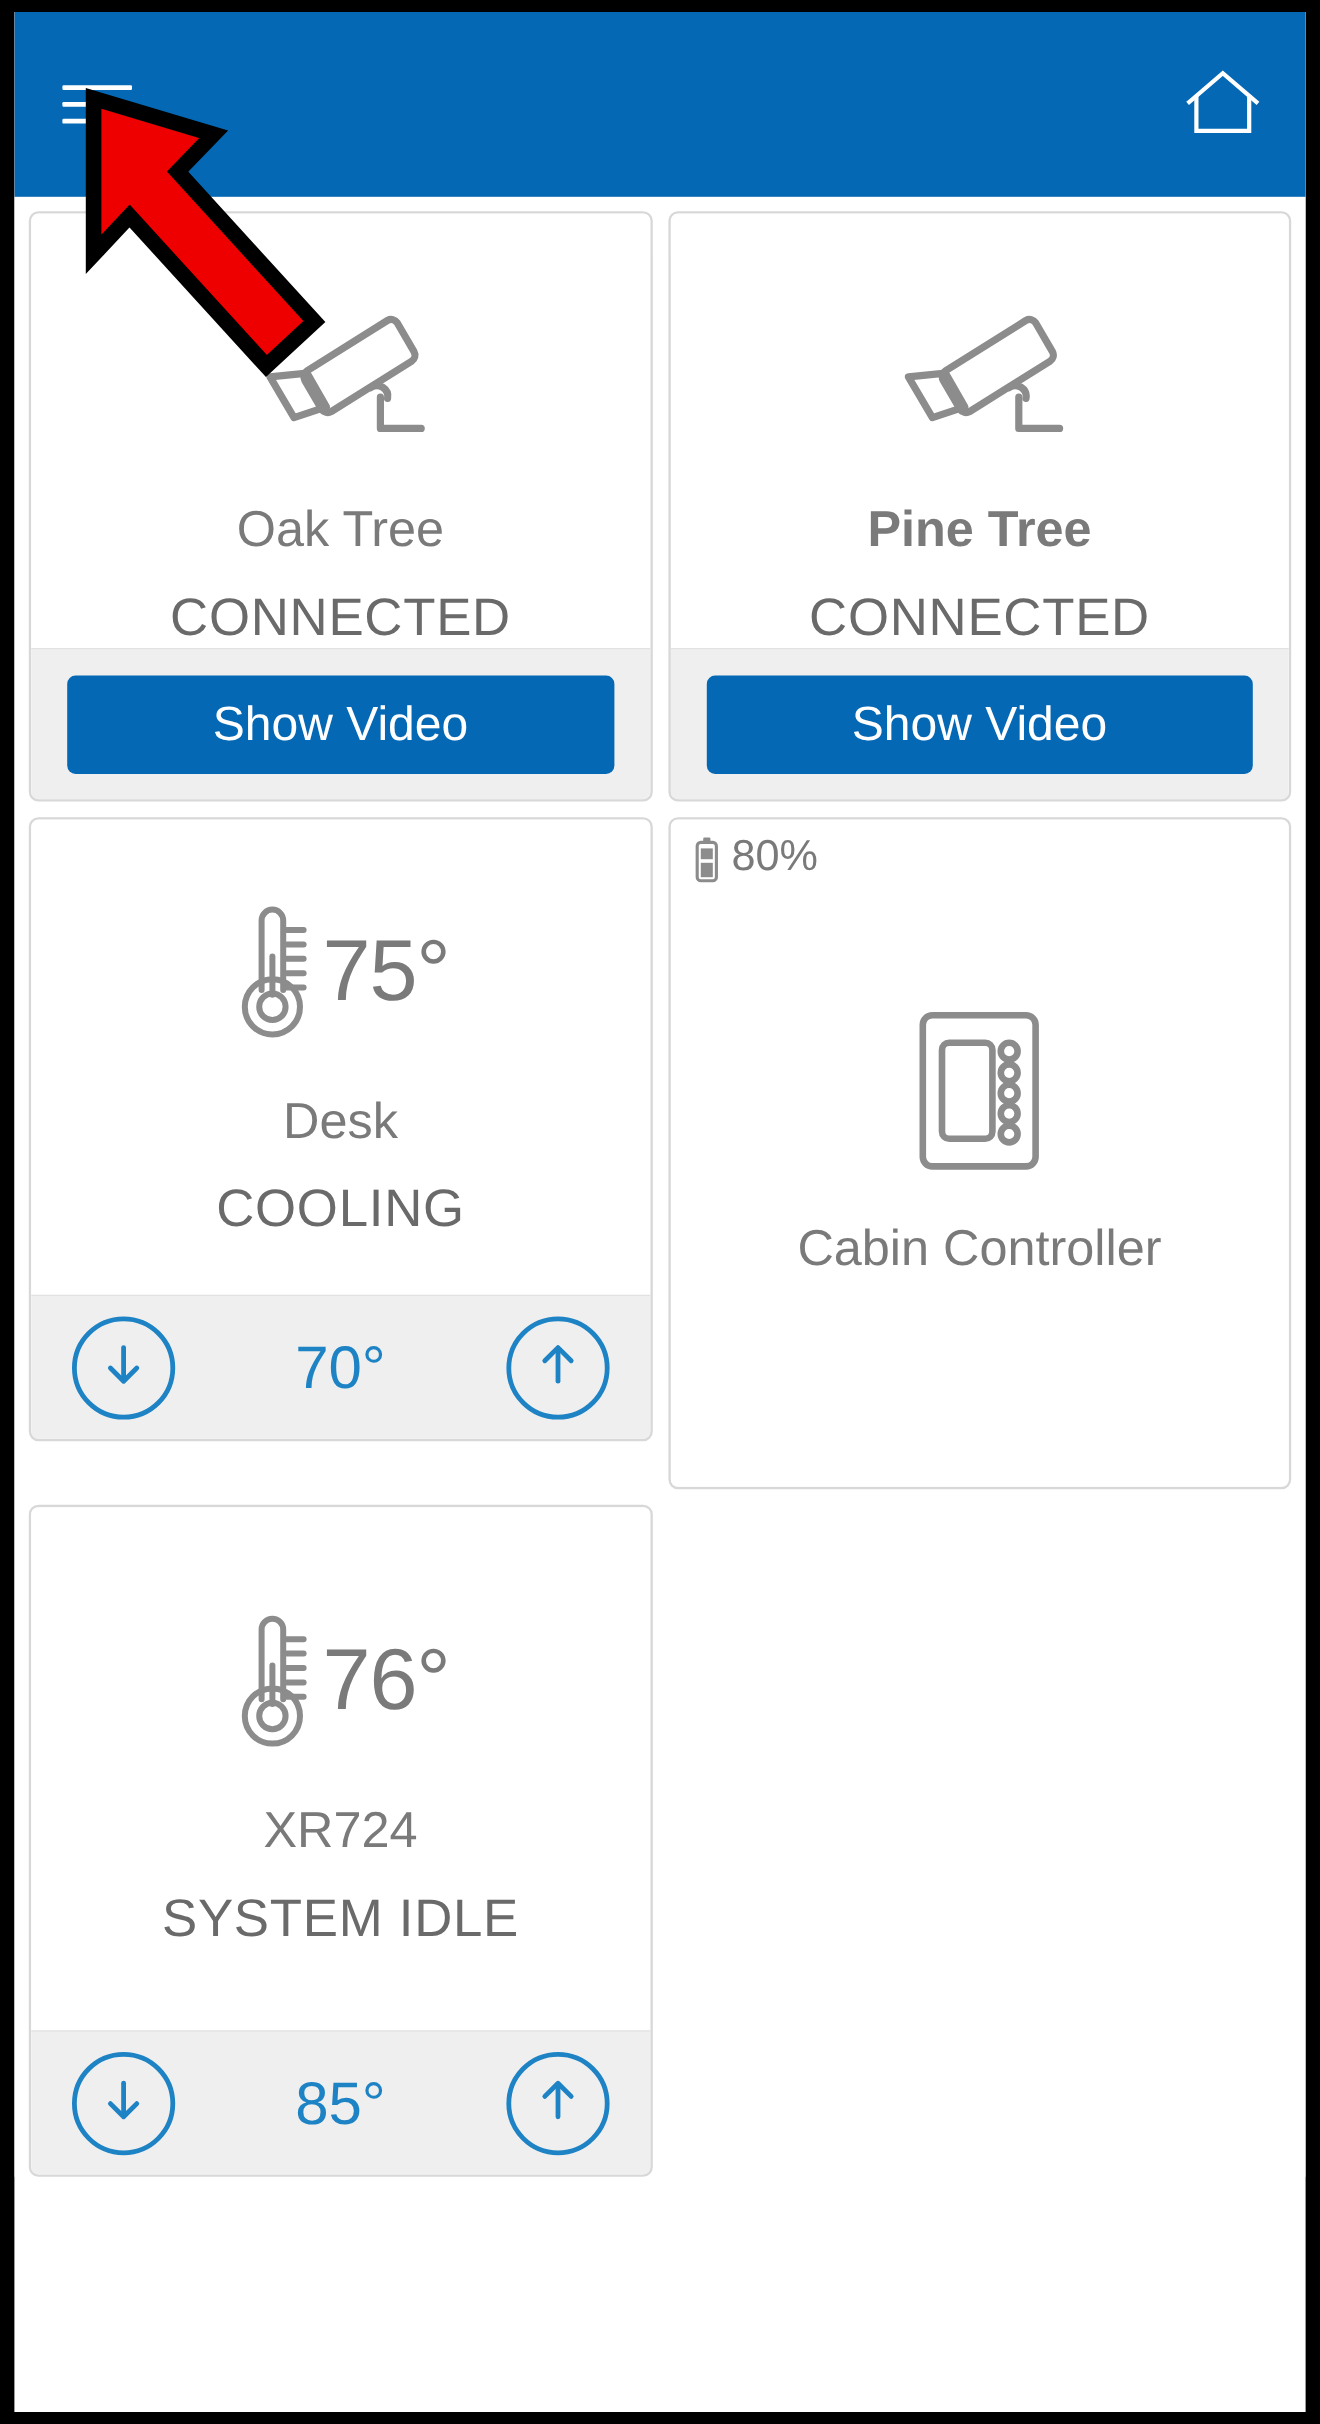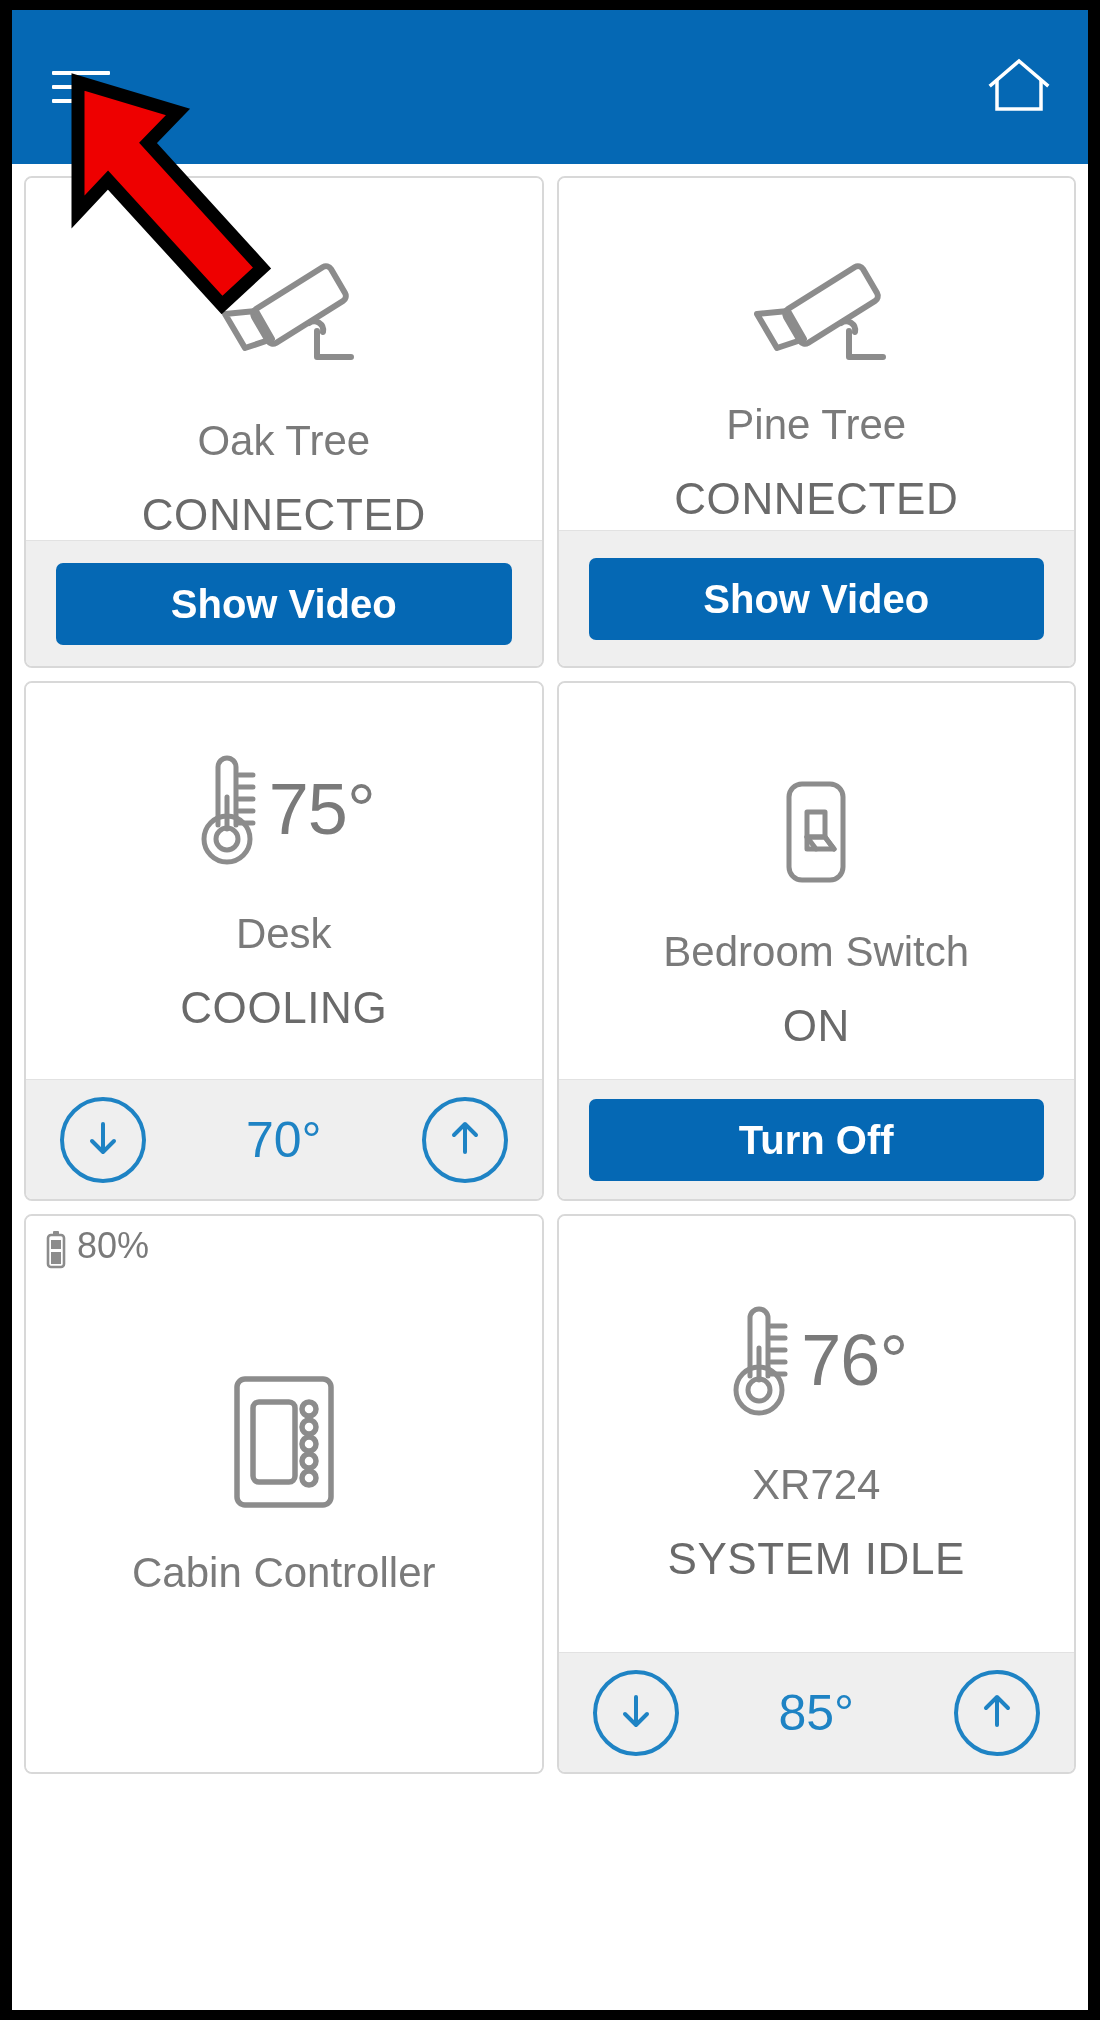--- a/index.html
+++ b/index.html
@@ -159,21 +159,21 @@
   }
 
   .primary-button {
     display: block;
     background: #0568b4;
     color: #ffffff;
     border: none;
     border-radius: 7px;
     font-family: "Liberation Sans", sans-serif;
     font-size: 40px;
-    font-weight: 700;
+    font-weight: 400;
     cursor: pointer;
     width: 100%;
     height: 82px;
     line-height: 82px;
     text-align: center;
   }
 
   .stepper-row {
     display: flex;
     align-items: center;
@@ -261,21 +261,21 @@
         <div class="card-icon" style="height:130px;">
           <svg width="170" height="125" viewBox="0 0 170 125">
             <g fill="none" stroke="#8c8c8c" stroke-width="6" stroke-linejoin="round" stroke-linecap="round">
               <path d="M57,56 L124,14 A6,6 0 0 1 132,16 L146,40 A6,6 0 0 1 144,48 L77,90 A6,6 0 0 1 69,88 L55,64 A6,6 0 0 1 57,56 Z"></path>
               <path d="M57,58 L26,61 L46,95 L73,86 Z"></path>
               <path d="M110,70 a9,9 0 0 1 14,9"></path>
               <path d="M118,78 L118,104 L152,104"></path>
             </g>
           </svg>
         </div>
-        <div class="card-title" style="margin-top:22px;">Pine Tree</div>
+        <div class="card-title" style="margin-top:38px;font-weight:bold;">Pine Tree</div>
         <div class="card-status" style="margin-top:26px;">CONNECTED</div>
       </div>
       <div class="card-footer" style="height:136px;padding:0 30px;">
         <button class="primary-button">Show Video</button>
       </div>
     </div>
 
     <div class="device-card" style="height:520px;">
       <div class="card-body" style="padding-top:70px;">
         <div class="temp-row">
@@ -319,40 +319,20 @@
                   <line x1="22" y1="36" x2="22" y2="9"></line>
                   <polyline points="11,19 22,8 33,19"></polyline>
                 </g>
               </svg>
             </span>
           </div>
         </div>
       </div>
     </div>
 
-    <div class="device-card" style="height:520px;">
-      <div class="card-body" style="padding-top:96px;">
-        <div class="card-icon" style="height:106px;">
-          <svg width="78" height="106" viewBox="0 0 78 106">
-            <g fill="none" stroke="#8c8c8c" stroke-width="5" stroke-linejoin="round" stroke-linecap="round">
-              <rect x="12" y="5" width="54" height="96" rx="13"></rect>
-              <rect x="30" y="33" width="18" height="25"></rect>
-              <path d="M30,58 L48,58 L57,70 L39,70 Z"></path>
-              <path d="M30,58 L30,70 L39,70"></path>
-              <path d="M48,58 L57,70"></path>
-            </g>
-          </svg>
-        </div>
-        <div class="card-title" style="margin-top:44px;">Bedroom Switch</div>
-        <div class="card-status" style="margin-top:26px;">ON</div>
-      </div>
-      <div class="card-footer" style="height:120px;padding:0 30px;">
-        <button class="primary-button">Turn Off</button>
-      </div>
-    </div>
 
     <div class="device-card" style="height:560px;">
       <div class="battery-badge">
         <span>
           <svg width="24" height="42" viewBox="0 0 24 42">
             <g fill="none" stroke="#8c8c8c" stroke-width="2.6">
               <rect x="4" y="7" width="16" height="32" rx="3"></rect>
               <rect x="9" y="3" width="6" height="4" rx="1" fill="#8c8c8c" stroke="none"></rect>
             </g>
             <rect x="7" y="12" width="10" height="9" fill="#8c8c8c"></rect>

